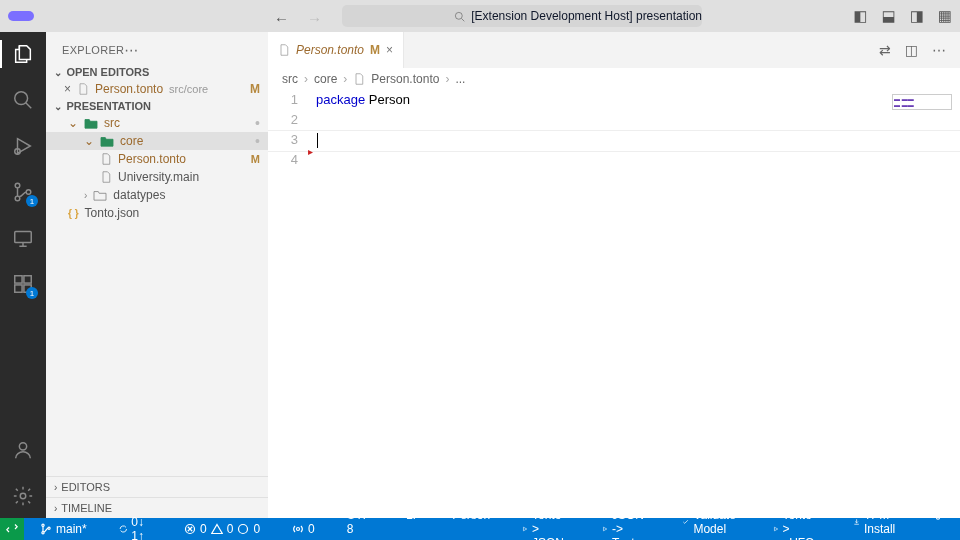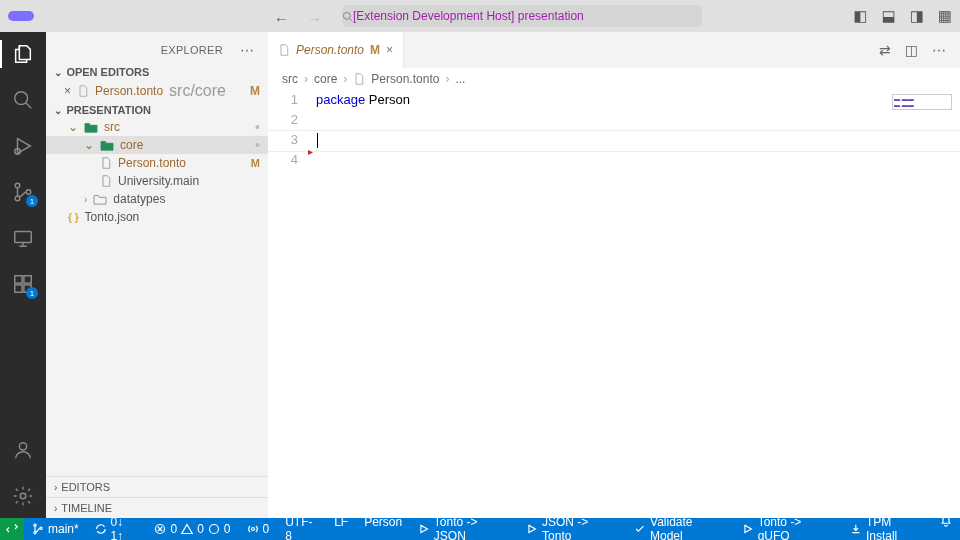--- a/index.html
+++ b/index.html
@@ -3,41 +3,41 @@
   <meta charset="utf-8">
   <style>
     * { margin: 0; padding: 0; box-sizing: border-box; font-family: -apple-system, "Segoe UI", sans-serif; }
     body { width: 960px; height: 540px; overflow: hidden; display: flex; flex-direction: column; background: #fff; }
     
     .titlebar { height: 32px; display: flex; align-items: center; padding: 0 8px; background: #e0e0e0; }
     .titlebar .mac-pill { width: 26px; height: 10px; background: #7b6fff; border-radius: 5px; }
     .titlebar .nav { margin-left: 240px; display: flex; gap: 18px; }
     .titlebar .nav span { color: #555; font-size: 15px; cursor: default; }
     .titlebar .nav .fwd { color: #bbb; }
-    .search-box { margin-left: 20px; width: 360px; height: 22px; background: #d5d5d5; border-radius: 5px; display: flex; align-items: center; justify-content: flex-start; font-size: 12px; color: #a21caf; gap: 0; }
+    .search-box { margin-left: 20px; width: 360px; height: 22px; background: #d5d5d5; border-radius: 5px; display: flex; align-items: center; justify-content: flex-end; font-size: 12px; color: #0f172a; gap: 6px; }
     .titlebar-right { margin-left: auto; display: flex; gap: 14px; color: #555; font-size: 15px; }
     
     .main-body { flex: 1; display: flex; overflow: hidden; }
     
     .activity { width: 46px; background: #2b2b2b; display: flex; flex-direction: column; align-items: center; padding-top: 10px; gap: 22px; }
     .activity .abtn { width: 24px; height: 24px; display:flex;align-items:center;justify-content:center; position:relative; cursor:pointer; }
     .activity svg { stroke: #8a8a8a; fill: none; stroke-width: 1.6; }
     .activity .active svg { stroke: #fff; }
     .activity .active::before { content:""; position:absolute; left:-11px; top:-2px; width:2px; height:28px; background:#fff; }
     .activity .badge { position:absolute; right:-3px; bottom:-3px; background:#0078d4; color:#fff; font-size:8px; width:12px; height:12px; border-radius:50%; display:flex;align-items:center;justify-content:center; }
     .activity .bottom { margin-top: auto; margin-bottom: 10px; display:flex; flex-direction:column; gap:22px; align-items:center; }
     
     .sidebar { width: 222px; background: #f3f3f3; display: flex; flex-direction: column; font-size: 12px; color: #555; }
-    .sidebar-header { display:flex; align-items:center; justify-content:flex-end; padding: 10px 12px 6px 16px; font-size: 11px; letter-spacing: 0.3px; color: #666; gap: 17px; }
+    .sidebar-header { display:flex; align-items:center; justify-content:flex-start; padding: 10px 12px 6px 16px; font-size: 11px; letter-spacing: 0.3px; color: #666; }
     .sidebar-header .dots { font-size: 14px; letter-spacing: 2px; cursor:pointer; }
     .section-title { display:flex; align-items:center; gap:4px; padding: 2px 8px; font-size: 11px; font-weight: 600; color: #555; cursor:pointer; }
     .section-title .chev { font-size: 10px; }
     .open-editor-row { display:flex; align-items:center; gap:6px; padding: 2px 8px 2px 18px; font-size: 12px; color: #9c6a2e; }
     .open-editor-row .close { color:#666; cursor:pointer; }
-    .open-editor-row .path { color:#999; font-size:16px; }
+    .open-editor-row .path { color:#999; font-size:11px; }
     .open-editor-row .m { margin-left:auto; color:#b5883e; font-weight:600; }
     .tree-row { display:flex; align-items:center; gap:6px; padding: 2px 8px; font-size: 12px; cursor:pointer; position:relative; }
     .tree-row .dot { margin-left:auto; color:#bbb; font-size:14px; line-height:1; }
     .tree-row.folder { color:#9c6a2e; }
     .tree-row.folder svg { stroke:#2a8c5a; fill:#2a8c5a; }
     .tree-row.modified { color:#9c6a2e; }
     .tree-row .m { margin-left:auto; color:#b5883e; font-weight:600; font-size:11px; }
     .tree-row.sel { background:#e0e0e0; }
     .tree-file svg { stroke:#888; fill:none; }
     .json-icon { color:#d9a33d; font-weight:600; font-size:10px; }
@@ -61,21 +61,21 @@
     .gutter div { height:20px; }
     .lines { flex:1; padding-left:4px; }
     .lines div { height:20px; position:relative; }
     .kw { color:#0000cc; }
     .cursor-line::before { content:""; position:absolute; left:-48px; right:0; top:0; height:20px; border-top:1px solid #eee; border-bottom:1px solid #eee; pointer-events:none; }
     .caret-tri { position:absolute; left:-8px; top:12px; color:#c22; font-size:10px; }
     .text-caret { display:inline-block; width:1px; height:15px; background:#000; vertical-align:middle; margin-left:1px; }
     .minimap { position:absolute; right:8px; top:4px; width:60px; height:16px; border:1px solid #ccc; font-size:6px; color:#6a3fb5; overflow:hidden; line-height:6px; padding:1px; }
     
     .statusbar { height:22px; background:#0078d4; color:#fff; display:flex; align-items:center; font-size:12px; }
-    .statusbar .sitem { display:flex; align-items:center; gap:4px; padding:0 8px; height:100%; cursor:pointer; }
+    .statusbar .sitem { display:flex; align-items:center; gap:4px; padding:0 16px; height:100%; cursor:pointer; }
     .statusbar .remote { background:#0a9a4a; padding:0 6px; }
     .statusbar .right { margin-left:auto; display:flex; }
     .statusbar svg { stroke:#fff; fill:none; stroke-width:1.6; }
   </style>
 </head>
 <body>
 
 <div class="titlebar">
   <div class="mac-pill"></div>
   <div class="nav">

